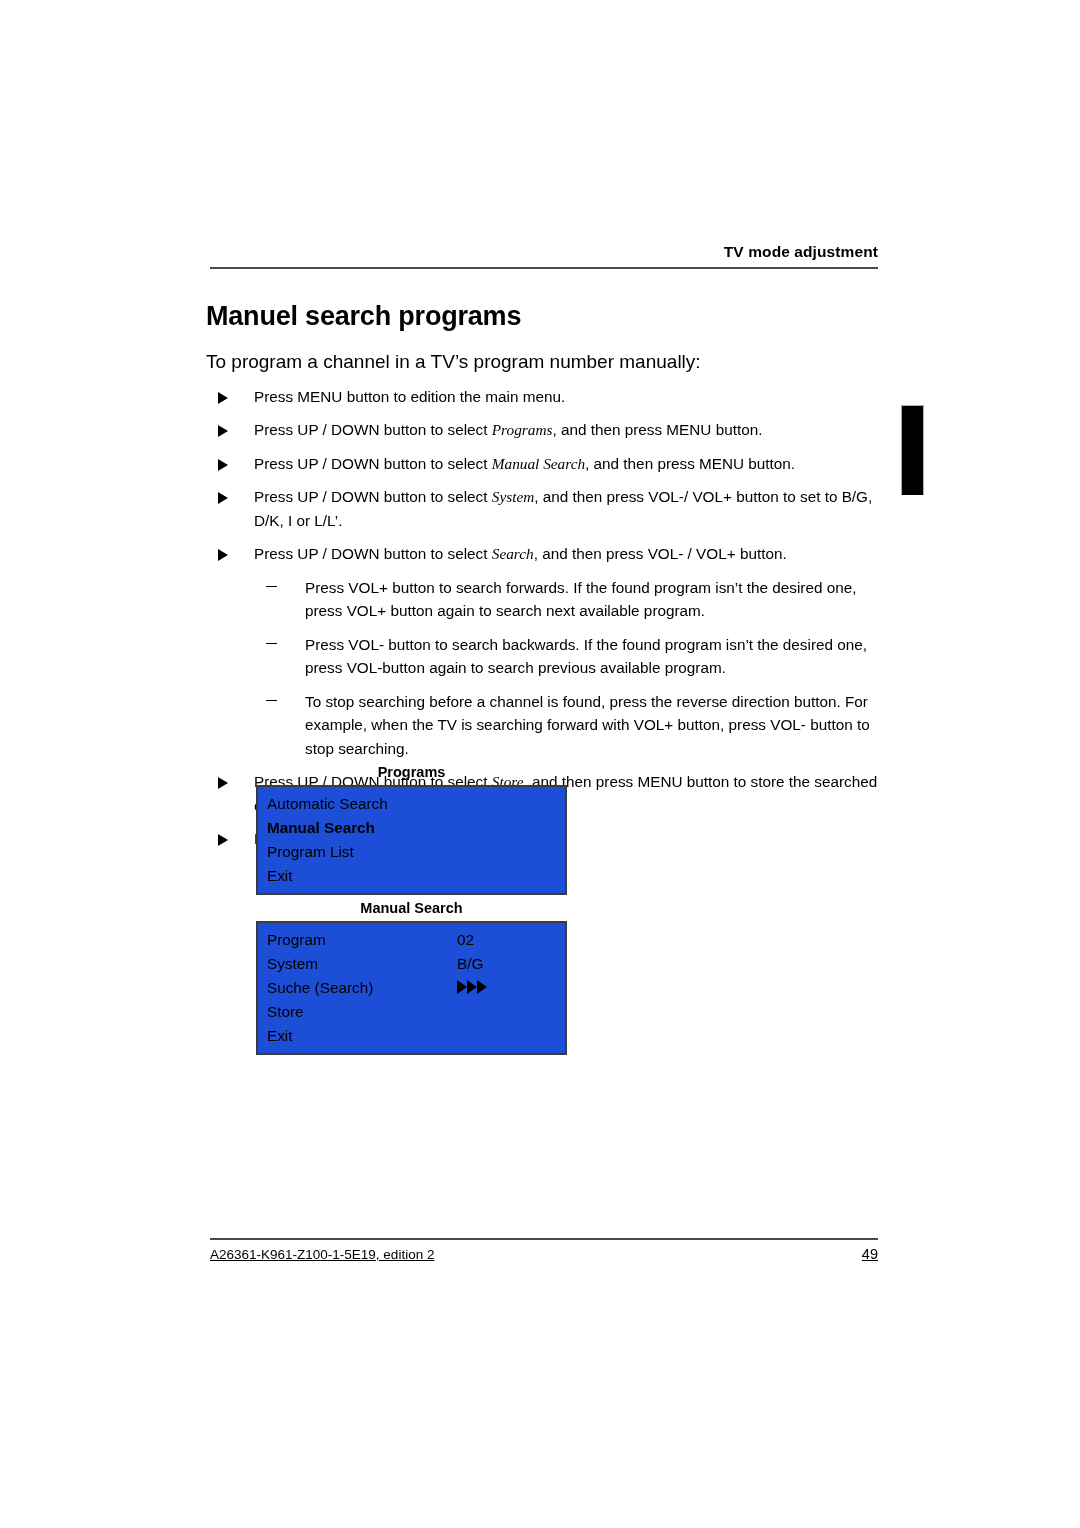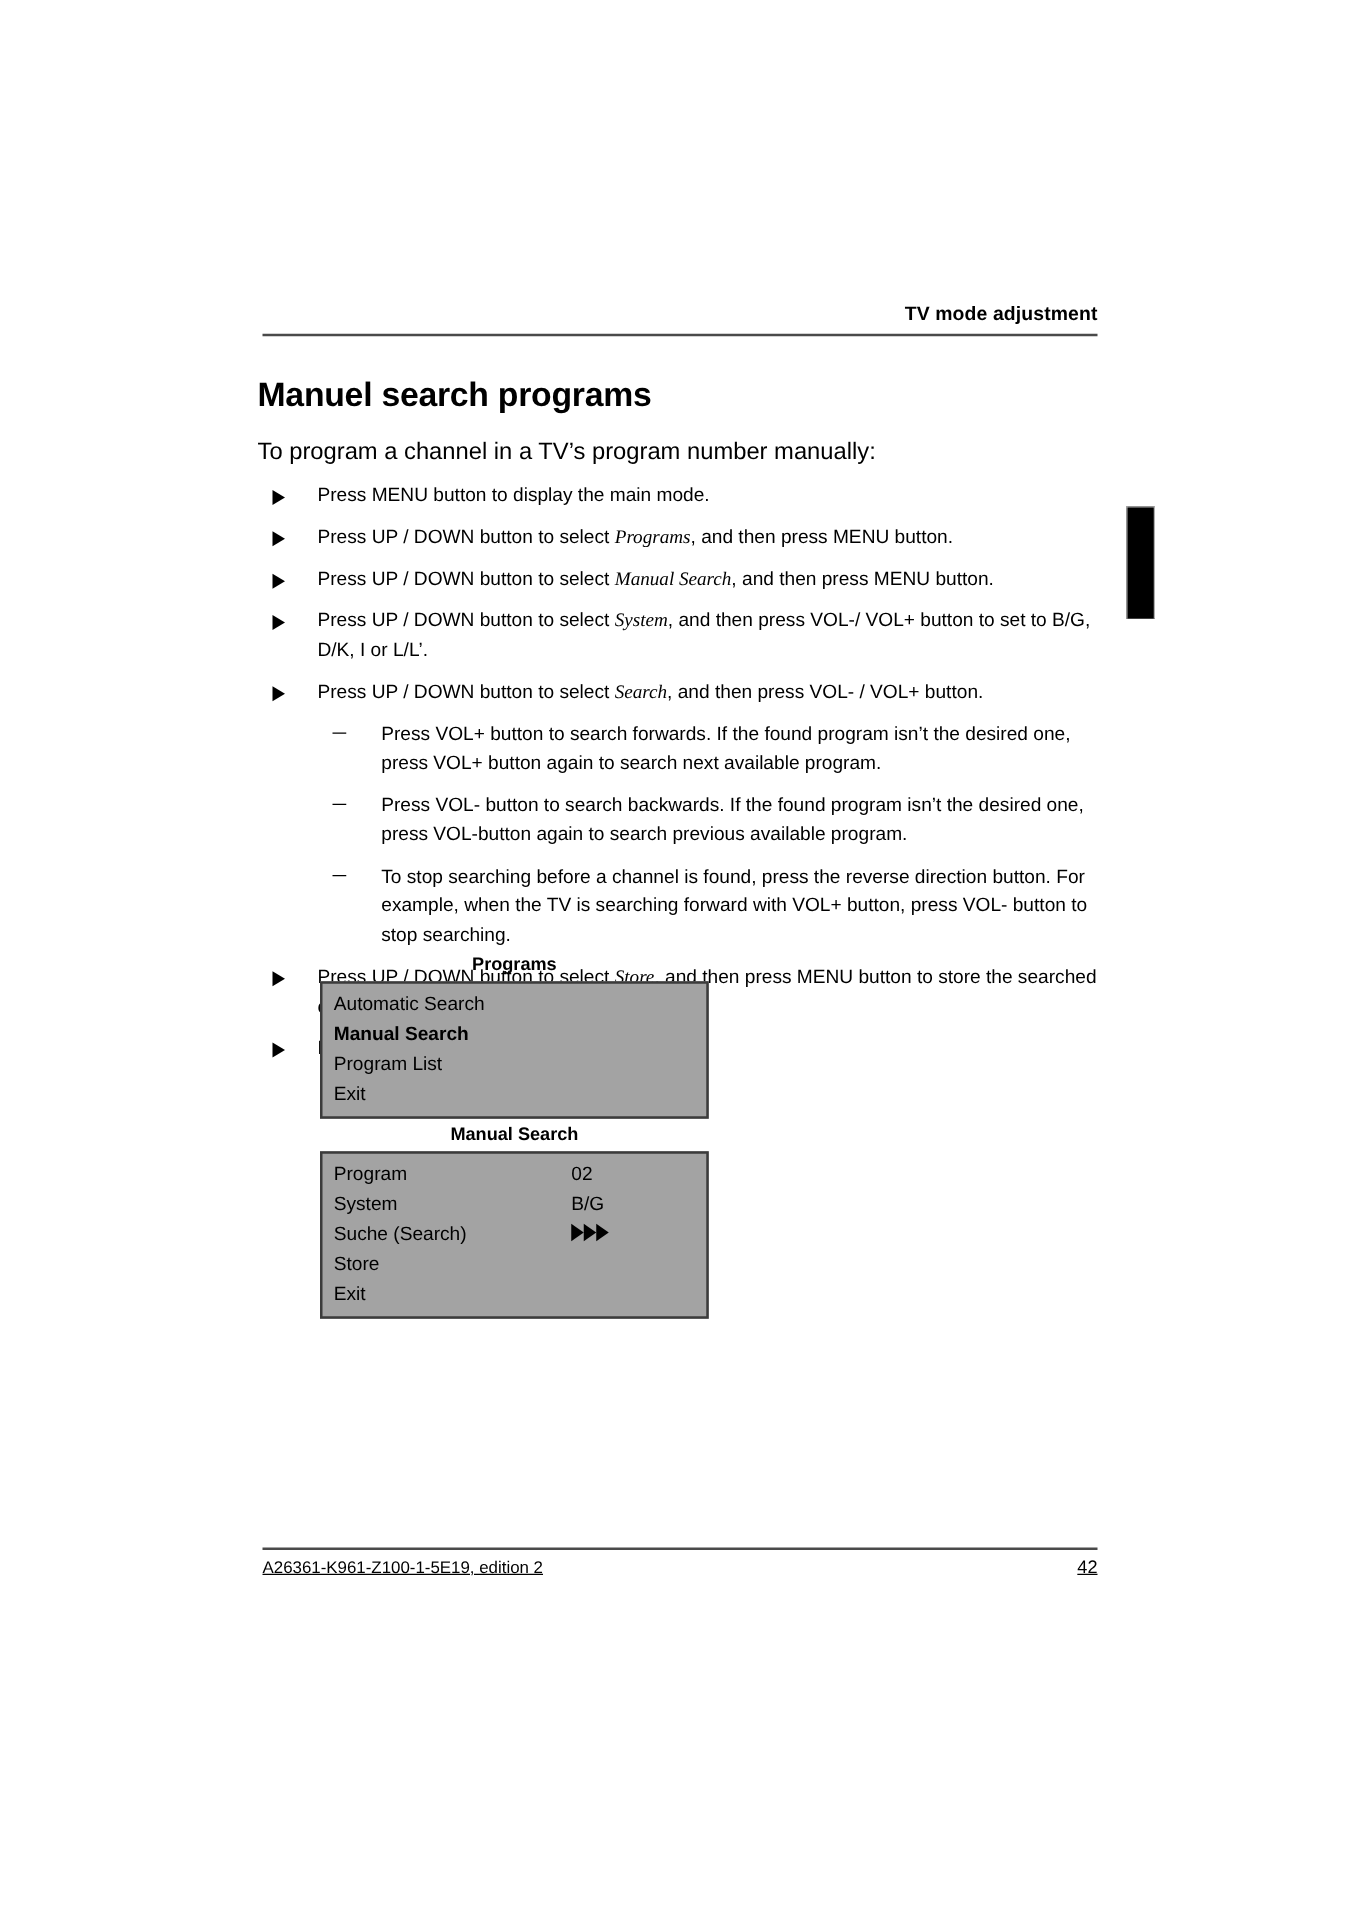--- a/index.html
+++ b/index.html
@@ -135,21 +135,21 @@
   .osd-caption {
     font-size: 14.5px;
     font-weight: bold;
     text-align: center;
     line-height: 18px;
     margin-bottom: 4px;
   }
 
   .osd-box {
     border: 2px solid #3b3b3b;
-    background: #a3a3a3;
+    background: #1d4ed8;
     box-sizing: border-box;
     padding: 5px 0 5px 0;
   }
 
   .osd-row {
     position: relative;
     height: 24px;
     line-height: 24px;
     font-size: 15.3px;
     padding-left: 9px;
@@ -212,21 +212,21 @@
     <div class="header-rule"></div>
   </div>
 
   <div class="thumb-tab"></div>
 
   <div class="content">
     <h1 class="doc-title">Manuel search programs</h1>
     <p class="intro">To program a channel in a TV’s program number manually:</p>
 
     <ul class="blist" id="steps-list">
-        <li class="bitem"><span class="bullet-tri"></span><span><span>Press MENU button to display the main mode.</span></span></li>
+        <li class="bitem"><span class="bullet-tri"></span><span><span>Press MENU button to edition the main menu.</span></span></li>
         <li class="bitem"><span class="bullet-tri"></span><span><span>Press UP / DOWN button to select </span><i class="term">Programs</i><span>, and then press MENU button.</span></span></li>
         <li class="bitem"><span class="bullet-tri"></span><span><span>Press UP / DOWN button to select </span><i class="term">Manual Search</i><span>, and then press MENU button.</span></span></li>
         <li class="bitem"><span class="bullet-tri"></span><span><span>Press UP / DOWN button to select </span><i class="term">System</i><span>, and then press VOL-/ VOL+ button to set to B/G, D/K, I or L/L’.</span></span></li>
         <li class="bitem"><span class="bullet-tri"></span><span><span>Press UP / DOWN button to select </span><i class="term">Search</i><span>, and then press VOL- / VOL+ button.</span></span></li>
       </ul>
 
     <div class="sub-wrap">
       <ul class="dlist" id="substeps-list">
           <li class="ditem"><span class="dash-mark"></span><span>Press VOL+ button to search forwards. If the found program isn’t the desired one, press VOL+ button again to search next available program.</span></li>
           <li class="ditem"><span class="dash-mark"></span><span>Press VOL- button to search backwards. If the found program isn’t the desired one, press VOL-button again to search previous available program.</span></li>
@@ -258,17 +258,17 @@
         <div class="osd-row"><span>Suche (Search)</span><span class="osd-value"><span class="ff-icon"><span class="tri"></span><span class="tri"></span><span class="tri"></span></span></span></div>
         <div class="osd-row"><span>Store</span></div>
         <div class="osd-row"><span>Exit</span></div>
       </div>
   </div>
 
   <div class="footer">
     <div class="footer-rule"></div>
     <div class="footer-row">
       <span>A26361-K961-Z100-1-5E19, edition 2</span>
-      <span class="footer-page">42</span>
+      <span class="footer-page">49</span>
     </div>
   </div>
 
 </div>
 
 </body></html>

